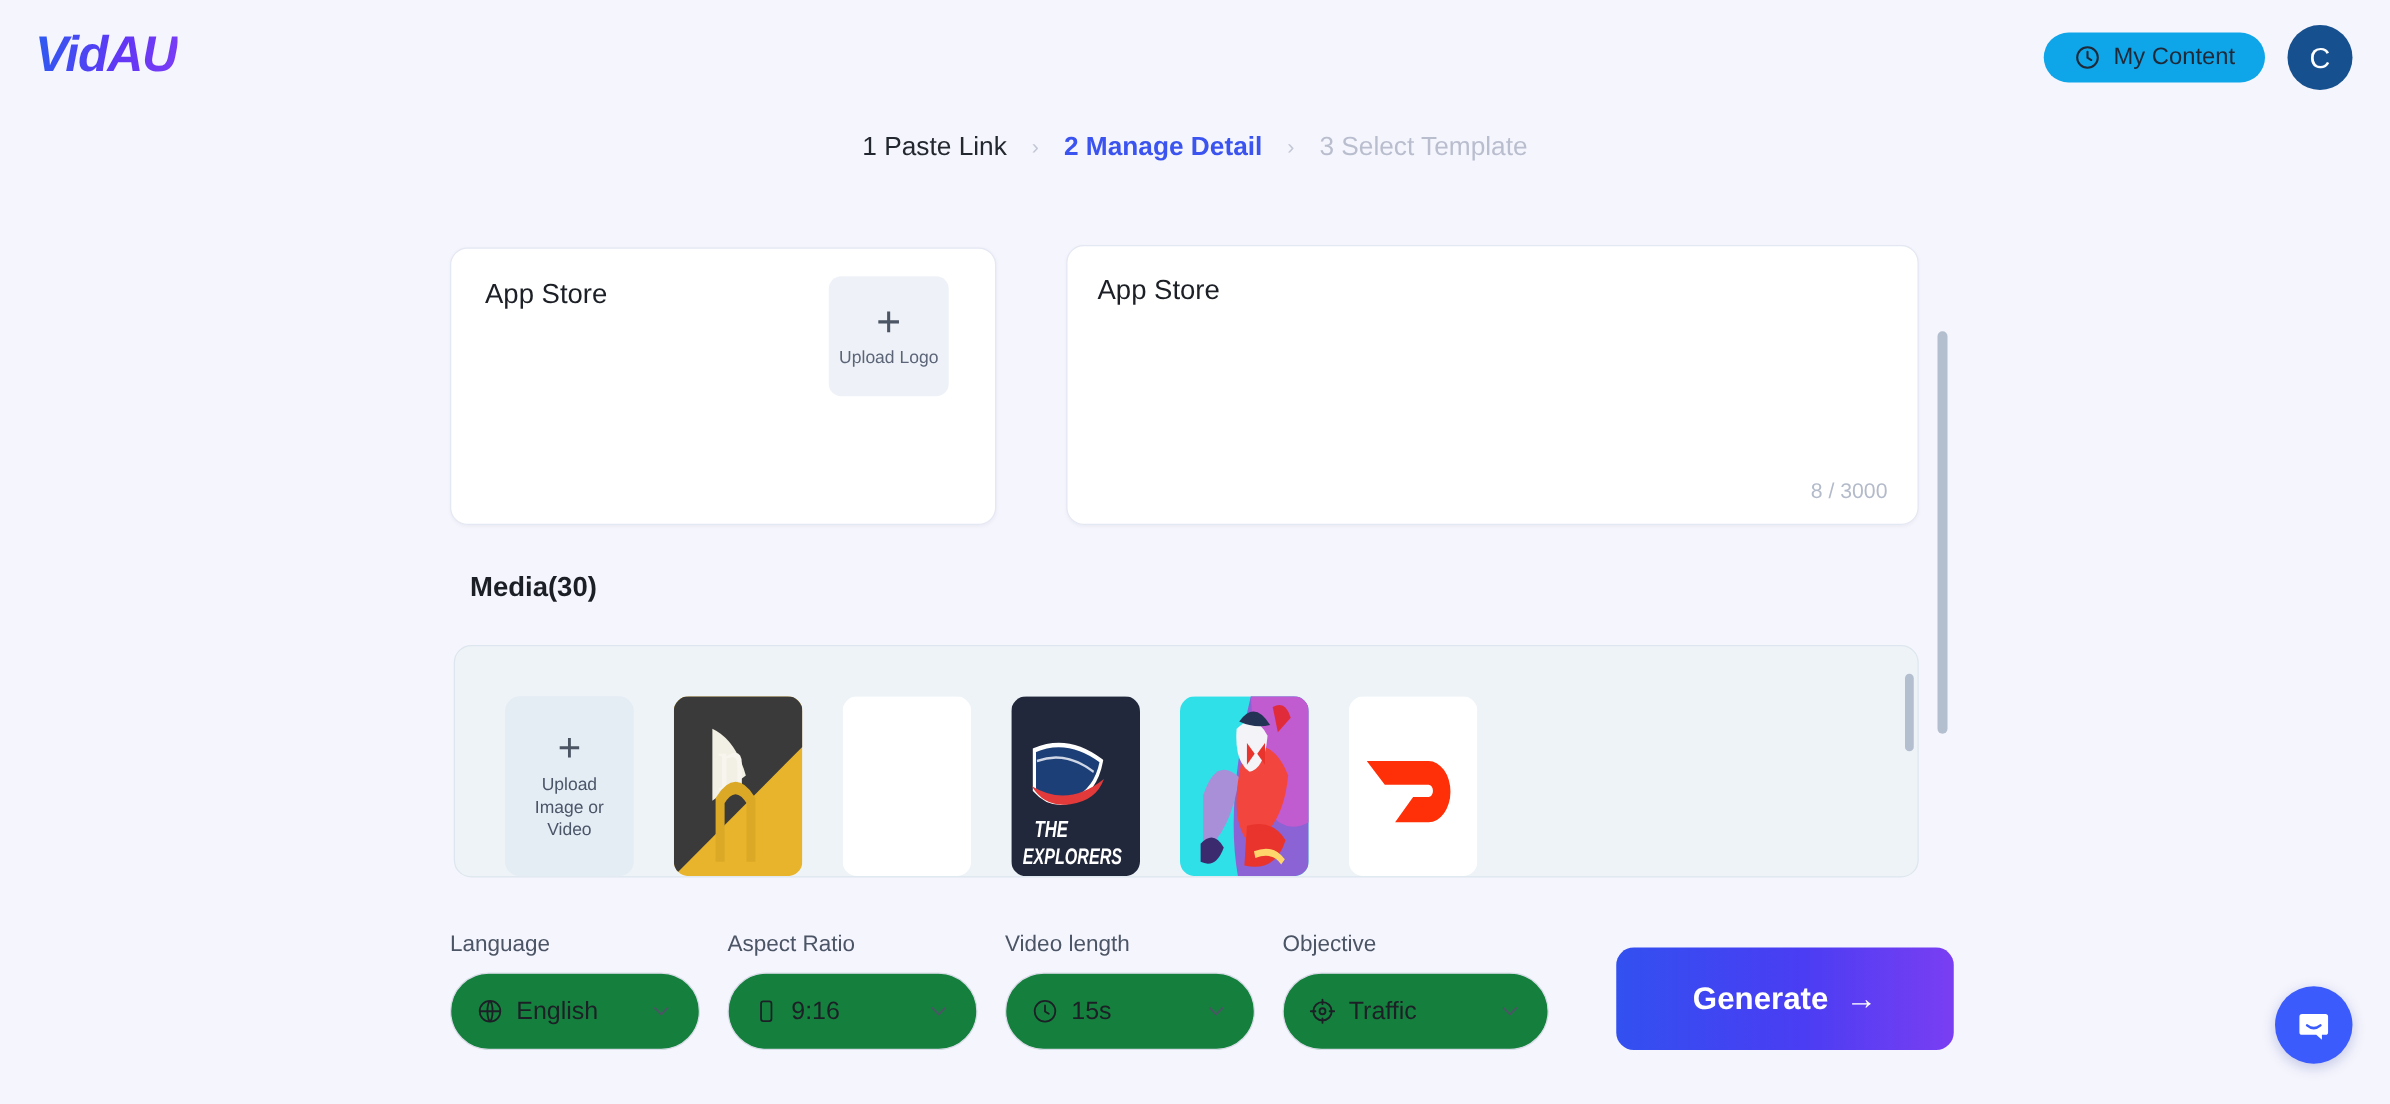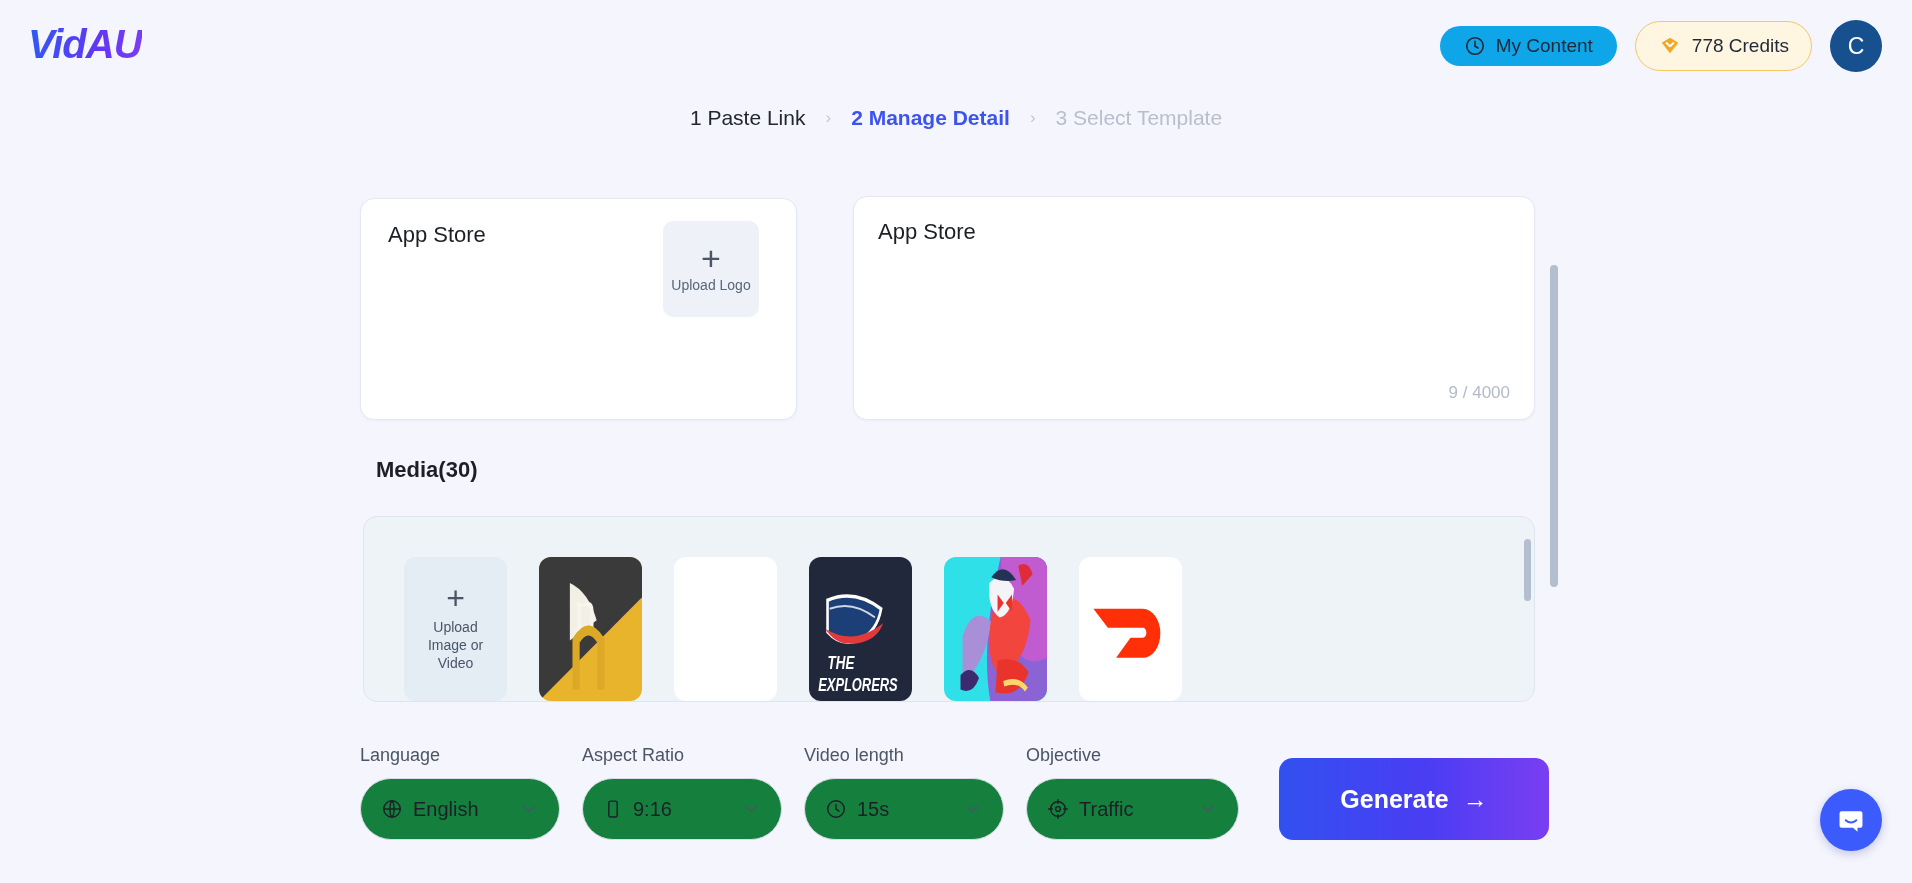--- a/index.html
+++ b/index.html
@@ -154,21 +154,21 @@
     display: flex; align-items: center; gap: 10px; cursor: pointer;
   }
   .ctl-select .val { font-size: 20px; color: #1c2026; flex: 1; white-space: nowrap; }
   .ctl-select .chev { color: #4b5565; display: flex; }
   .w-lang { width: 200px; }
   .w-ratio { width: 200px; }
   .w-len { width: 200px; }
   .w-obj { width: 213px; }
 
   .btn-generate {
-    margin-left: 18px;
+    margin-left: 32px;
     width: 270px; height: 82px; border: none; border-radius: 14px;
     background: linear-gradient(90deg, #3250f0 0%, #4a3df3 55%, #7a3ef2 100%);
     color: #fff; font-size: 25px; font-weight: bold;
     font-family: "Liberation Sans", sans-serif;
     display: flex; align-items: center; justify-content: center; gap: 14px;
     cursor: pointer;
   }
 
   
   .intercom {
@@ -193,29 +193,20 @@
       <div class="pill-mycontent">
         <span>
           <svg class="icon-svg" width="22" height="22" viewBox="0 0 24 24" fill="none" stroke="#1f2937" stroke-width="1.8">
             <circle cx="12" cy="12" r="9"></circle>
             <path d="M12 7v5.2l3.3 2" stroke-linecap="round"></path>
           </svg>
         </span>
         <span>My Content</span>
       </div>
 
-      <div class="pill-credits">
-        <span>
-          <svg class="icon-svg" width="24" height="22" viewBox="0 0 24 24">
-            <path d="M3 8.5 L12 3 L21 8.5 L12 20 Z" fill="#f5a623"></path>
-            <path d="M8.2 8.8 L12 12.3 L15.8 8.8" fill="none" stroke="#fff" stroke-width="2.1" stroke-linecap="round" stroke-linejoin="round"></path>
-          </svg>
-        </span>
-        <span>778 Credits</span>
-      </div>
 
       <div class="avatar">
         <span>C</span>
       </div>
 
     </div>
   </div>
 
   <div class="stepper">
     <div class="step done">1 Paste Link</div>
@@ -230,21 +221,21 @@
     <div class="card-name">
       <div class="title">App Store</div>
       <div class="upload-logo">
         <div class="plus">+</div>
         <div class="lbl">Upload Logo</div>
       </div>
     </div>
 
     <div class="card-desc">
       <div class="dtext">App Store</div>
-      <div class="counter">9 / 4000</div>
+      <div class="counter">8 / 3000</div>
     </div>
 
   </div>
 
   <div class="media-title">Media(30)</div>
 
   <div class="media-panel">
     <div class="media-strip">
 
       <div class="tile tile-upload">

